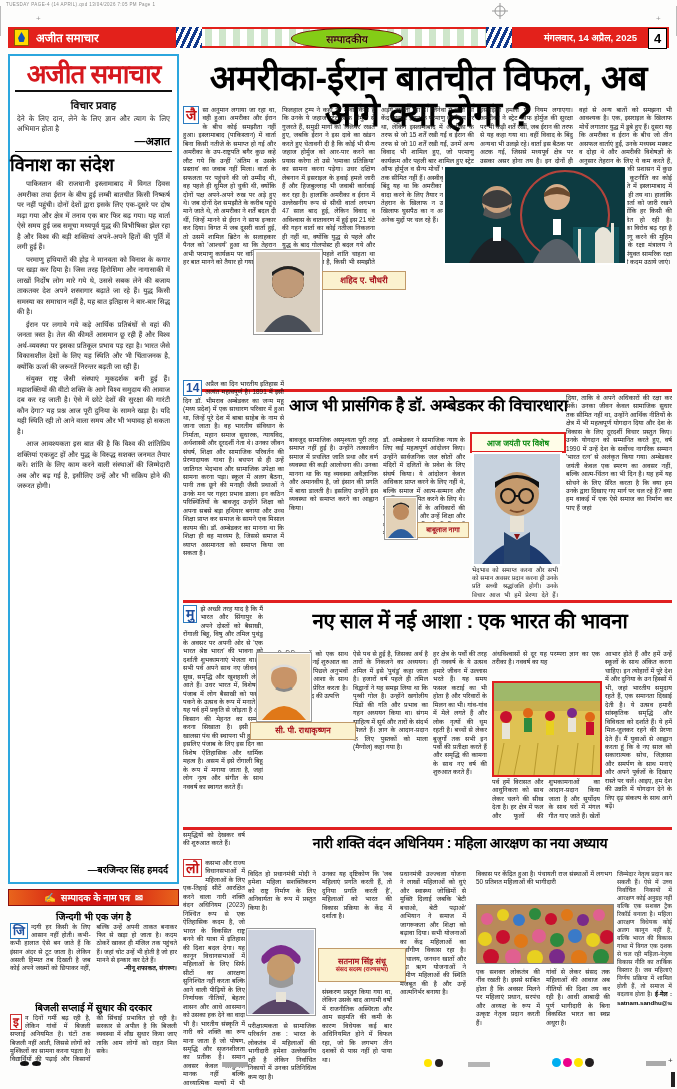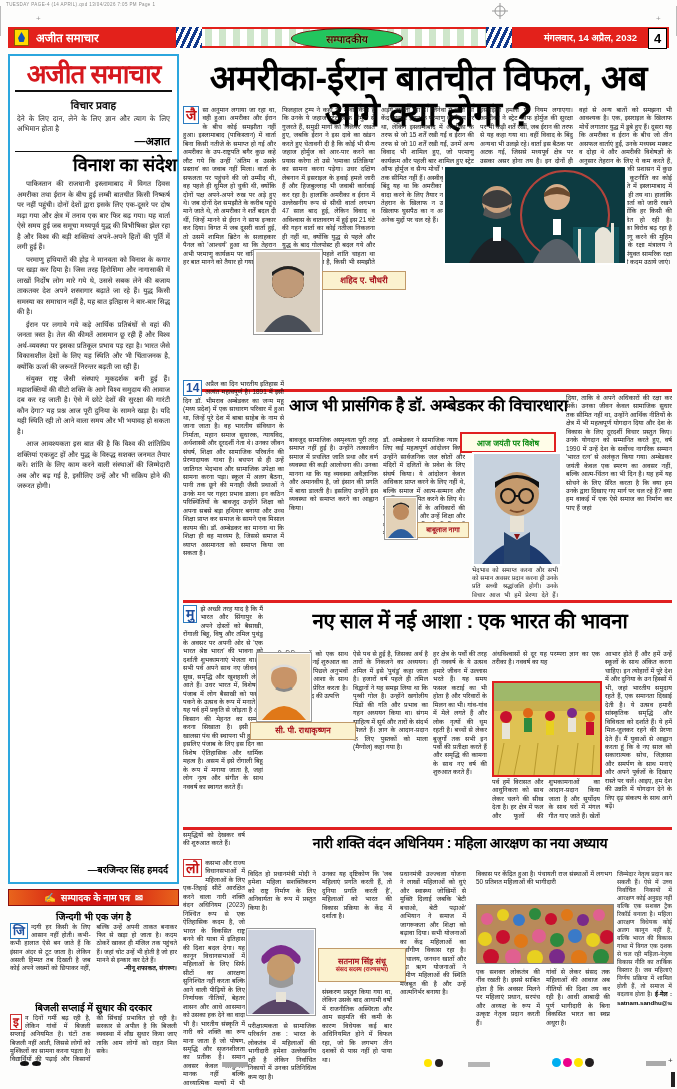--- a/index.html
+++ b/index.html
@@ -10,35 +10,35 @@
   .plus{position:absolute;font-size:8px;color:#999;}
   
   .mast{position:absolute;left:8px;top:27px;width:661px;height:21px;background:#e3211b;display:flex;align-items:center;}
   .mast-logo{width:13px;height:15px;margin-left:6px;background:#ffd900;border:1px solid #8a5a00;position:relative;}
   .mast-logo:before{content:"";position:absolute;left:3px;top:2px;width:7px;height:10px;background:#1450b4;clip-path:polygon(50% 0,100% 60%,80% 100%,20% 100%,0 60%);}
   .mast-title{color:#fff;font-weight:bold;font-size:11.5px;margin-left:7px;white-space:nowrap;}
   .mast-stripes{position:absolute;left:190px;top:2px;width:290px;height:17px;
      background:repeating-linear-gradient(90deg,#ffffff 0 7px,#cfe6cb 7px 14px);}
   .slash{position:absolute;top:0px;width:26px;height:21px;background:
      repeating-linear-gradient(115deg,#123a8c 0 3px,#fff 3px 6px);}
-  .mast-oval{position:absolute;left:283px;top:1px;width:110px;height:19px;background:#22c55e;
+  .mast-oval{position:absolute;left:283px;top:1px;width:110px;height:19px;background:#84cc16;
      border:1.5px solid #6d0b06;border-radius:50%;display:flex;align-items:center;justify-content:center;
      color:#2d0a04;font-weight:bold;font-size:10.5px;text-shadow:0 0 1px #ff8;}
   .mast-date{position:absolute;right:32px;color:#fff;font-weight:bold;font-size:9.5px;white-space:nowrap;}
   .mast-page{position:absolute;right:2px;top:1px;width:17px;height:19px;background:#fff;border:1px solid #000;
      display:flex;align-items:center;justify-content:center;font-weight:bold;font-size:13px;color:#000;}
   
   .leftbox{position:absolute;left:8px;top:54px;width:171px;height:830px;border:2px solid #2ba6de;background:#fff;box-sizing:border-box;}
   .lb-title{margin-top:5px;text-align:center;font-size:26px;font-weight:900;color:#d6181e;letter-spacing:-1px;line-height:1;}
   .lb-rule{border-top:2px solid #111;margin:3px 5px 0 5px;}
   .lb-rule.thin{border-top-width:1px;}
   .lb-vichar{text-align:center;font-weight:bold;font-size:10.5px;margin-top:6px;color:#111;}
   .lb-quote{margin:2px 7px 0 7px;font-size:7.2px;line-height:1.35;text-align:justify;color:#222;}
   .lb-quoteby{text-align:right;font-weight:bold;font-size:11px;margin:0 7px;}
-  .lb-edhead{text-align:right;font-weight:900;font-size:18px;color:#000;margin-top:4px;line-height:1;padding-left:20px;}
+  .lb-edhead{text-align:left;font-weight:900;font-size:18px;color:#000;margin-top:4px;line-height:1;}
   .lb-body{margin:5px 7px 0 7px;font-size:7px;line-height:1.5;text-align:justify;color:#161616;height:676px;overflow:hidden;}
   .lb-body p{margin:0 0 2px 0;text-indent:9px;}
   .lb-sign{position:absolute;right:9px;bottom:6px;font-weight:bold;font-size:9.5px;color:#000;}
   
   .let-banner{position:absolute;left:8px;top:889px;width:171px;height:17px;
      background:linear-gradient(90deg,#e8641c,#d31212 40%,#d31212 60%,#e8641c);
      color:#fff;font-weight:bold;font-size:9.5px;display:flex;align-items:center;justify-content:center;gap:5px;box-sizing:border-box;border:1px solid #8a0f0f;}
   .let-title{position:absolute;font-weight:bold;font-size:9.5px;text-align:center;color:#000;}
   .let-body{position:absolute;font-size:6.3px;line-height:1.3;text-align:justify;color:#161616;
      column-count:2;column-gap:6px;overflow:hidden;}
@@ -78,21 +78,21 @@
   <div class="abs" style="left:0;top:6px;width:1px;height:30px;background:#bbb;"></div>
   <div class="abs" style="right:0;top:6px;width:1px;height:30px;background:#bbb;"></div>
 
   <div class="mast">
     <div class="mast-logo"></div>
     <div class="mast-title">अजीत समाचार</div>
     <div class="mast-stripes"></div>
     <div class="slash" style="left:168px;"></div>
     <div class="slash" style="left:478px;"></div>
     <div class="mast-oval">सम्पादकीय</div>
-    <div class="mast-date">मंगलवार, 14 अप्रैल, 2032</div>
+    <div class="mast-date">मंगलवार, 14 अप्रैल, 2025</div>
     <div class="mast-page">4</div>
   </div>
 
   <div class="leftbox">
     <div class="lb-title">अजीत समाचार</div>
     <div class="lb-rule"></div>
     <div class="lb-vichar">विचार प्रवाह</div>
     <div class="lb-quote">देने के लिए दान, लेने के लिए ज्ञान और त्याग के लिए अभिमान होता है</div>
     <div class="lb-quoteby">—अज्ञात</div>
     <div class="lb-rule thin"></div>
@@ -167,21 +167,21 @@
   <div class="sep" style="top:389px;"></div>
 
   <div class="col" style="left:183px;top:380px;width:101px;height:204px;">
     <span class="dc blue" style="font-size:12px;">14</span><span>अप्रैल का दिन भारतीय इतिहास में अत्यंत महत्वपूर्ण है। 1891 में इसी दिन डॉ. भीमराव अम्बेडकर का जन्म महू (मध्य प्रदेश) में एक साधारण परिवार में हुआ था, जिन्हें पूरे देश में बाबा साहेब के नाम से जाना जाता है। वह भारतीय संविधान के निर्माता, महान समाज सुधारक, न्यायविद, अर्थशास्त्री और दूरदर्शी नेता थे। उनका जीवन संघर्ष, शिक्षा और सामाजिक परिवर्तन की प्रेरणादायक गाथा है। बचपन से ही उन्हें जातिगत भेदभाव और सामाजिक उपेक्षा का सामना करना पड़ा। स्कूल में अलग बैठना, पानी तक छूने की मनाही जैसी प्रथाओं ने उनके मन पर गहरा प्रभाव डाला। इन कठिन परिस्थितियों के बावजूद उन्होंने शिक्षा को अपना सबसे बड़ा हथियार बनाया और उच्च शिक्षा प्राप्त कर समाज के सामने एक मिसाल कायम की। डॉ. अम्बेडकर का मानना था कि शिक्षा ही वह माध्यम है, जिससे समाज में व्याप्त असमानता को समाप्त किया जा सकता है।</span>
   </div>
   <div class="art-head" style="left:289px;top:397px;width:322px;font-size:16.5px;text-align:left;">आज भी प्रासंगिक है डॉ. अम्बेडकर की विचारधारा</div>
   <div class="col" style="left:289px;top:436px;width:89px;height:162px;"><span>बावजूद सामाजिक अस्पृश्यता पूरी तरह समाप्त नहीं हुई है। उन्होंने तत्कालीन समाज में प्रचलित जाति प्रथा और वर्ण व्यवस्था की कड़ी आलोचना की। उनका मानना था कि यह व्यवस्था अवैज्ञानिक और अमानवीय है, जो इंसान की प्रगति में बाधा डालती है। इसलिए उन्होंने इस व्यवस्था को समाप्त करने का आह्वान किया।</span></div>
   <div class="col" style="left:383px;top:436px;width:82px;height:162px;"><span>डॉ. अम्बेडकर ने सामाजिक न्याय के लिए कई महत्वपूर्ण आंदोलन किए। उन्होंने सार्वजनिक जल स्रोतों और मंदिरों में दलितों के प्रवेश के लिए संघर्ष किया। ये आंदोलन केवल अधिकार प्राप्त करने के लिए नहीं थे, बल्कि समाज में आत्म-सम्मान और स्वाभिमान स्थापित करने के लिए थे। उन्होंने महिलाओं के अधिकारों की भी वकालत की और उन्हें शिक्षा और समान अधिकार दिलाने की दिशा में महत्वपूर्ण कार्य किए।</span></div>
   <div class="col" style="left:566px;top:394px;width:106px;height:204px;"><span>दिया, ताकि वे अपने अधिकारों की रक्षा कर सकें। उनका जीवन केवल सामाजिक सुधार तक सीमित नहीं था, उन्होंने आर्थिक नीतियों के क्षेत्र में भी महत्वपूर्ण योगदान दिया और देश के विकास के लिए दूरदर्शी विचार प्रस्तुत किए। उनके योगदान को सम्मानित करते हुए, वर्ष 1990 में उन्हें देश के सर्वोच्च नागरिक सम्मान 'भारत रत्न' से अलंकृत किया गया। अम्बेडकर जयंती केवल एक स्मरण का अवसर नहीं, बल्कि आत्म-चिंतन का भी दिन है। यह हमें यह सोचने के लिए प्रेरित करता है कि क्या हम उनके द्वारा दिखाए गए मार्ग पर चल रहे हैं? क्या हम वाकई में एक ऐसे समाज का निर्माण कर पाए हैं जहां</span></div>
 
-  <div class="tagbox" style="left:460px;top:432px;width:92px;height:17px;">
+  <div class="tagbox" style="left:470px;top:432px;width:92px;height:17px;">
     <span>आज जयंती पर विशेष</span>
   </div>
   <div class="ph" style="left:472px;top:452px;padding:2px;">
     <svg width="86" height="110">
       <rect width="86" height="110" fill="#c7d2de"></rect>
       <path d="M8 110 q35 -44 70 0 z" fill="#1d3a6e"></path>
       <rect x="36" y="62" width="14" height="16" fill="#e8e2d4"></rect>
       <circle cx="43" cy="40" r="22" fill="#c59a6d"></circle>
       <path d="M21 34 q22 -20 44 0 v-6 q-22 -14 -44 0 z" fill="#111"></path>
       <circle cx="34" cy="42" r="7" fill="none" stroke="#111" stroke-width="2"></circle>

